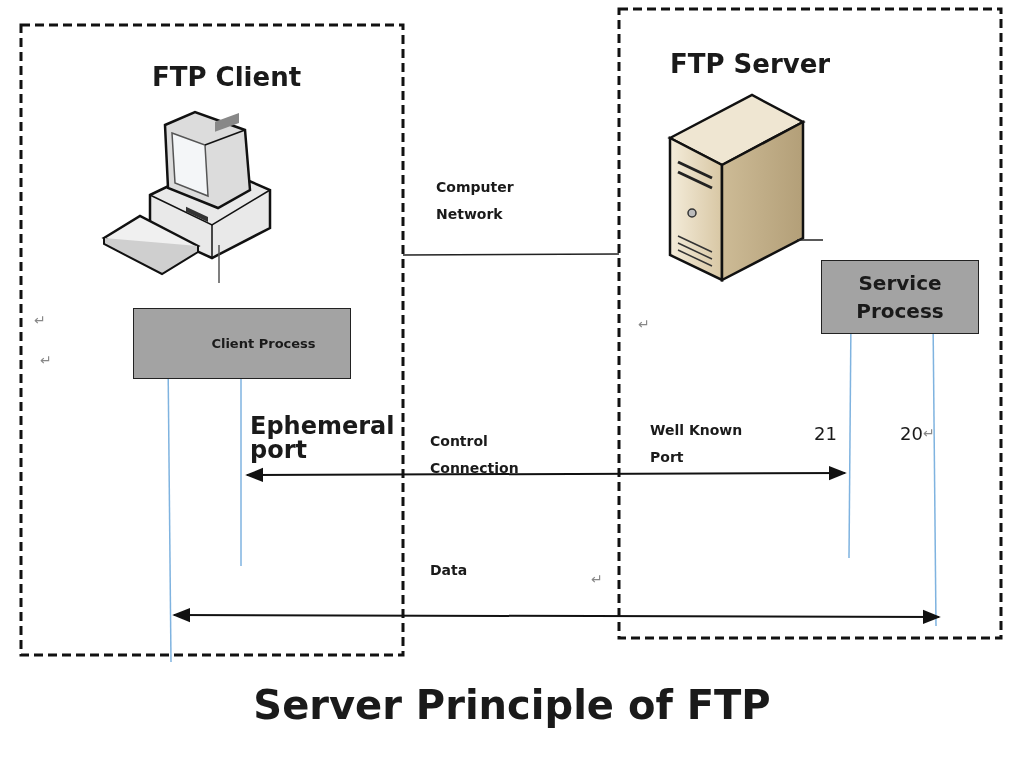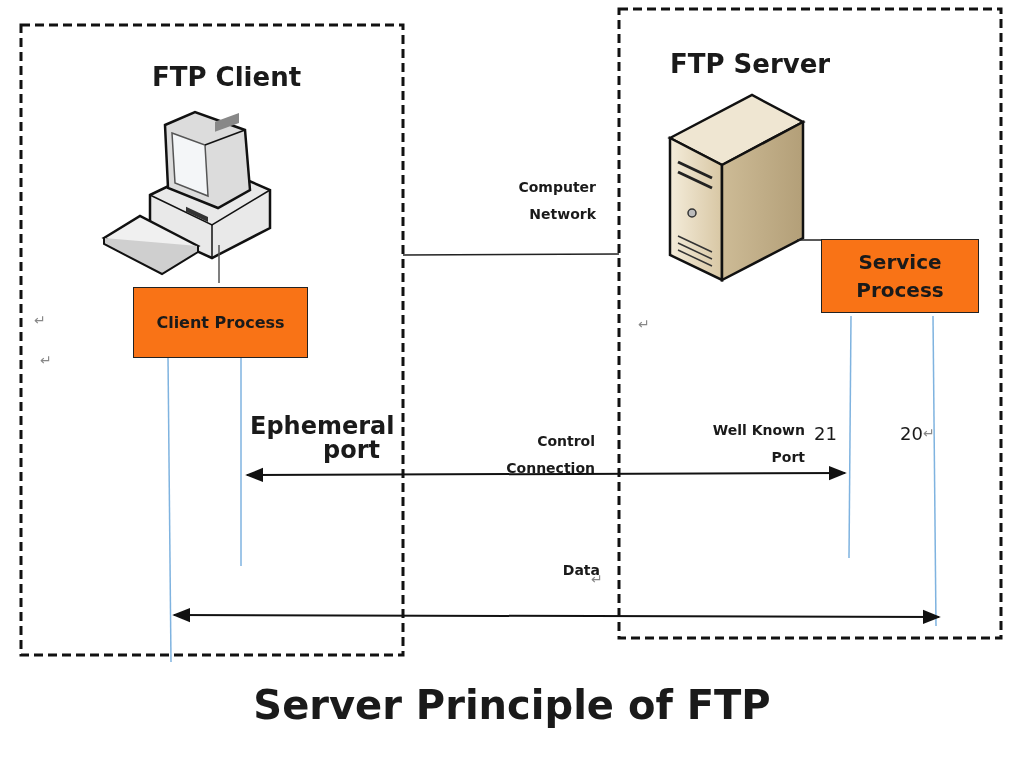--- a/index.html
+++ b/index.html
@@ -1,24 +1,24 @@
 <!DOCTYPE html>
 <html><head>
 <meta charset="utf-8">
 <style>
   html, body { margin: 0; padding: 0; background: #ffffff; }
   body { width: 1024px; height: 775px; position: relative; overflow: hidden; font-family: "DejaVu Sans", sans-serif; color: #1a1a1a; }
   svg#diagram { position: absolute; left: 0; top: 0; }
-  .lbl { position: absolute; font-weight: bold; text-align: right; white-space: nowrap; color: #1a1a1a; }
+  .lbl { position: absolute; font-weight: bold; text-align: left; white-space: nowrap; color: #1a1a1a; }
   .big { font-size: 26px; }
   .mid { font-size: 14px; line-height: 27px; }
   .sm  { font-size: 24px; line-height: 24px; }
   .port { font-weight: normal; font-size: 18px; position: absolute; }
   .ret { position: absolute; font-size: 14px; color: #888; font-weight: normal; }
-  .procbox { position: absolute; border: 1.5px solid #222; background: #f97316; display: flex; align-items: center; justify-content: center; text-align: center; font-weight: bold; }
+  .procbox { position: absolute; border: 1.5px solid #222; background: #a3a3a3; display: flex; align-items: center; justify-content: center; text-align: center; font-weight: bold; margin-top: 21px; }
   .title { position: absolute; left: 0; width: 1024px; top: 682px; text-align: center; font-size: 40px; font-weight: bold; }
 </style>
 </head>
 <body>
 
 <svg id="diagram" width="1024" height="775" viewBox="0 0 1024 775">
   <defs>
     <marker id="arrowhead" viewBox="0 0 10 10" refX="9" refY="5" markerWidth="9" markerHeight="9" orient="auto-start-reverse">
       <path d="M0,1 L10,5 L0,9 z" fill="#111"></path>
     </marker>
@@ -78,21 +78,21 @@
 </svg>
 
 <div class="lbl big" style="left:152px; top:62px;">FTP Client</div>
 <div class="lbl big" style="left:670px; top:49px;">FTP Server</div>
 
 <div class="lbl mid" style="left:436px; top:174px; width:160px;">
   <div>Computer</div>
   <div>Network</div>
 </div>
 
-<div class="procbox" style="left:133px; top:287px; width:173px; height:69px; font-size:16px;">
+<div class="procbox" style="left:133px; top:287px; width:173px; height:69px; font-size:13px;padding-left:43px;">
   <span>Client Process</span>
 </div>
 <div class="procbox" style="left:821px; top:239px; width:156px; height:72px; font-size:20px; line-height:28px;">
   <div>
     <div>Service</div>
     <div>Process</div>
   </div>
 </div>
 
 <div class="lbl sm" style="left:250px; top:414px; width:130px;">

